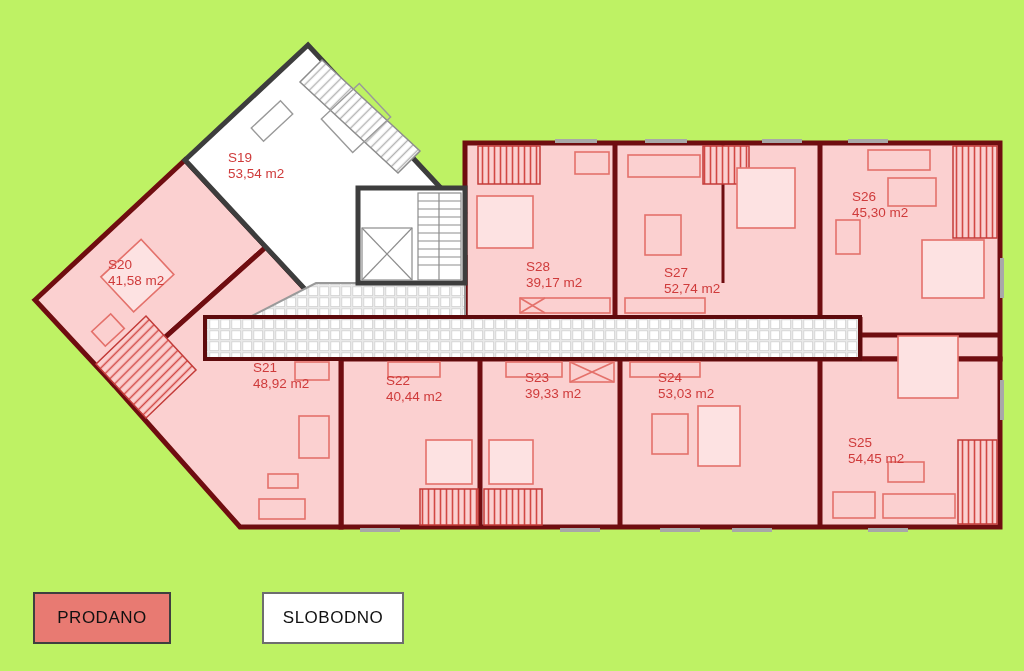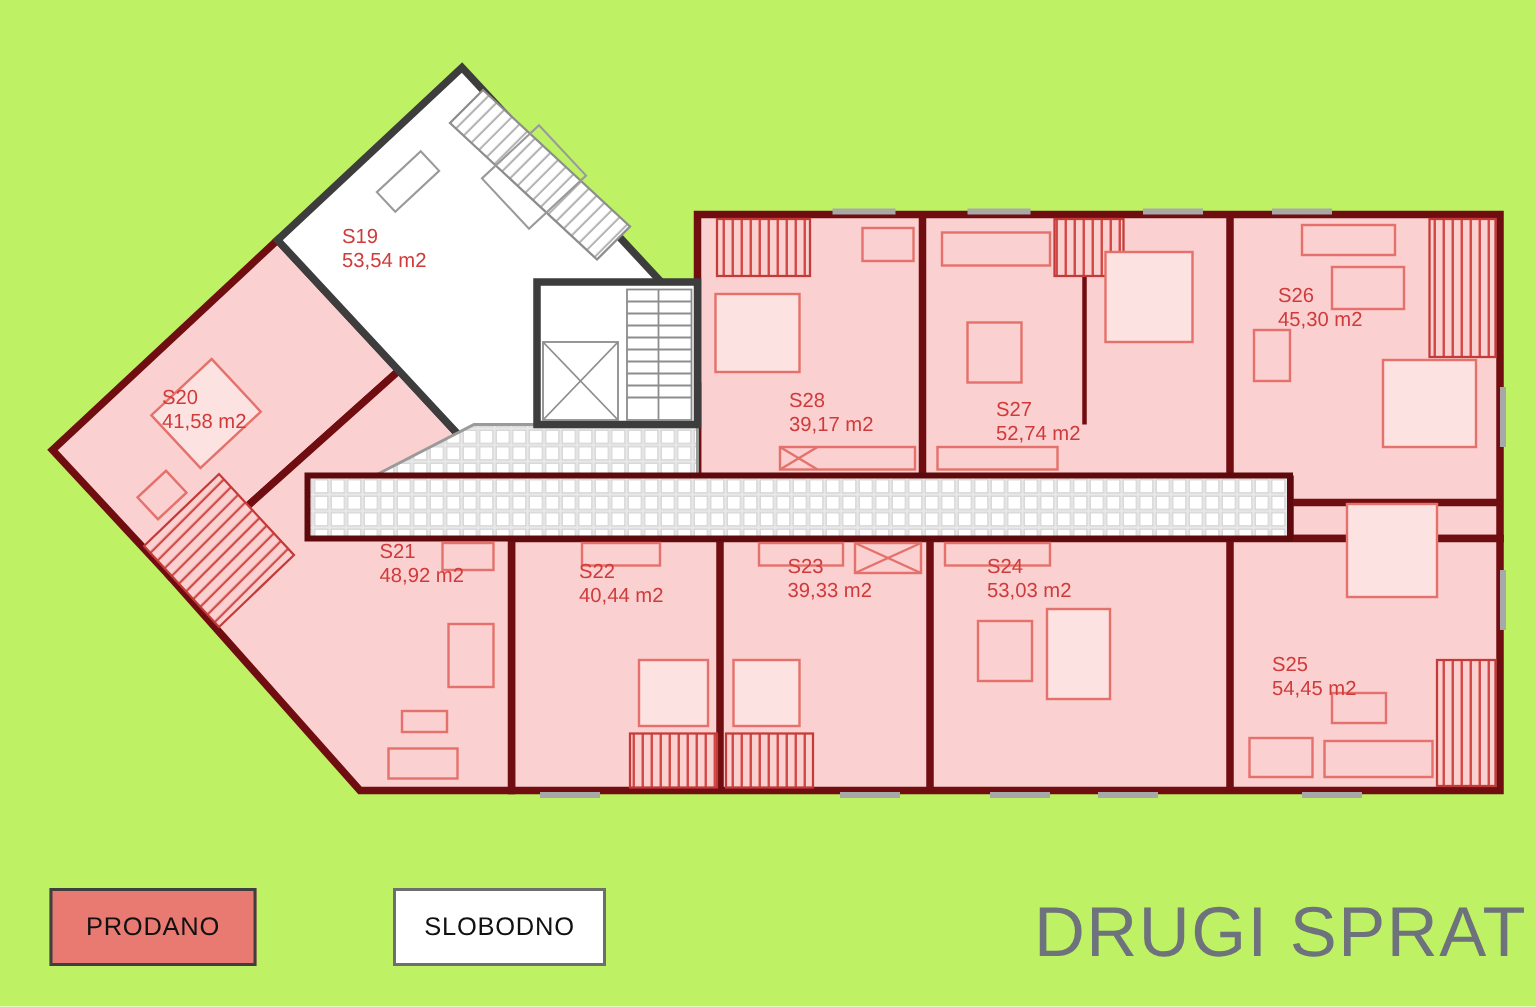--- a/index.html
+++ b/index.html
@@ -205,15 +205,14 @@
     </g>
   </svg>
 
   
   <div id="legend-free" class="legend-box" style="background-color: rgb(255, 255, 255);">
     <span>SLOBODNO</span>
   </div>
   <div id="legend-sold" class="legend-box" style="background-color: rgb(232, 122, 114);">
     <span>PRODANO</span>
   </div>
-  <div id="floor-title" style="color: rgb(109, 114, 124);">DRUGI SPRAT</div>
 
 </div>
 
 </body></html>

